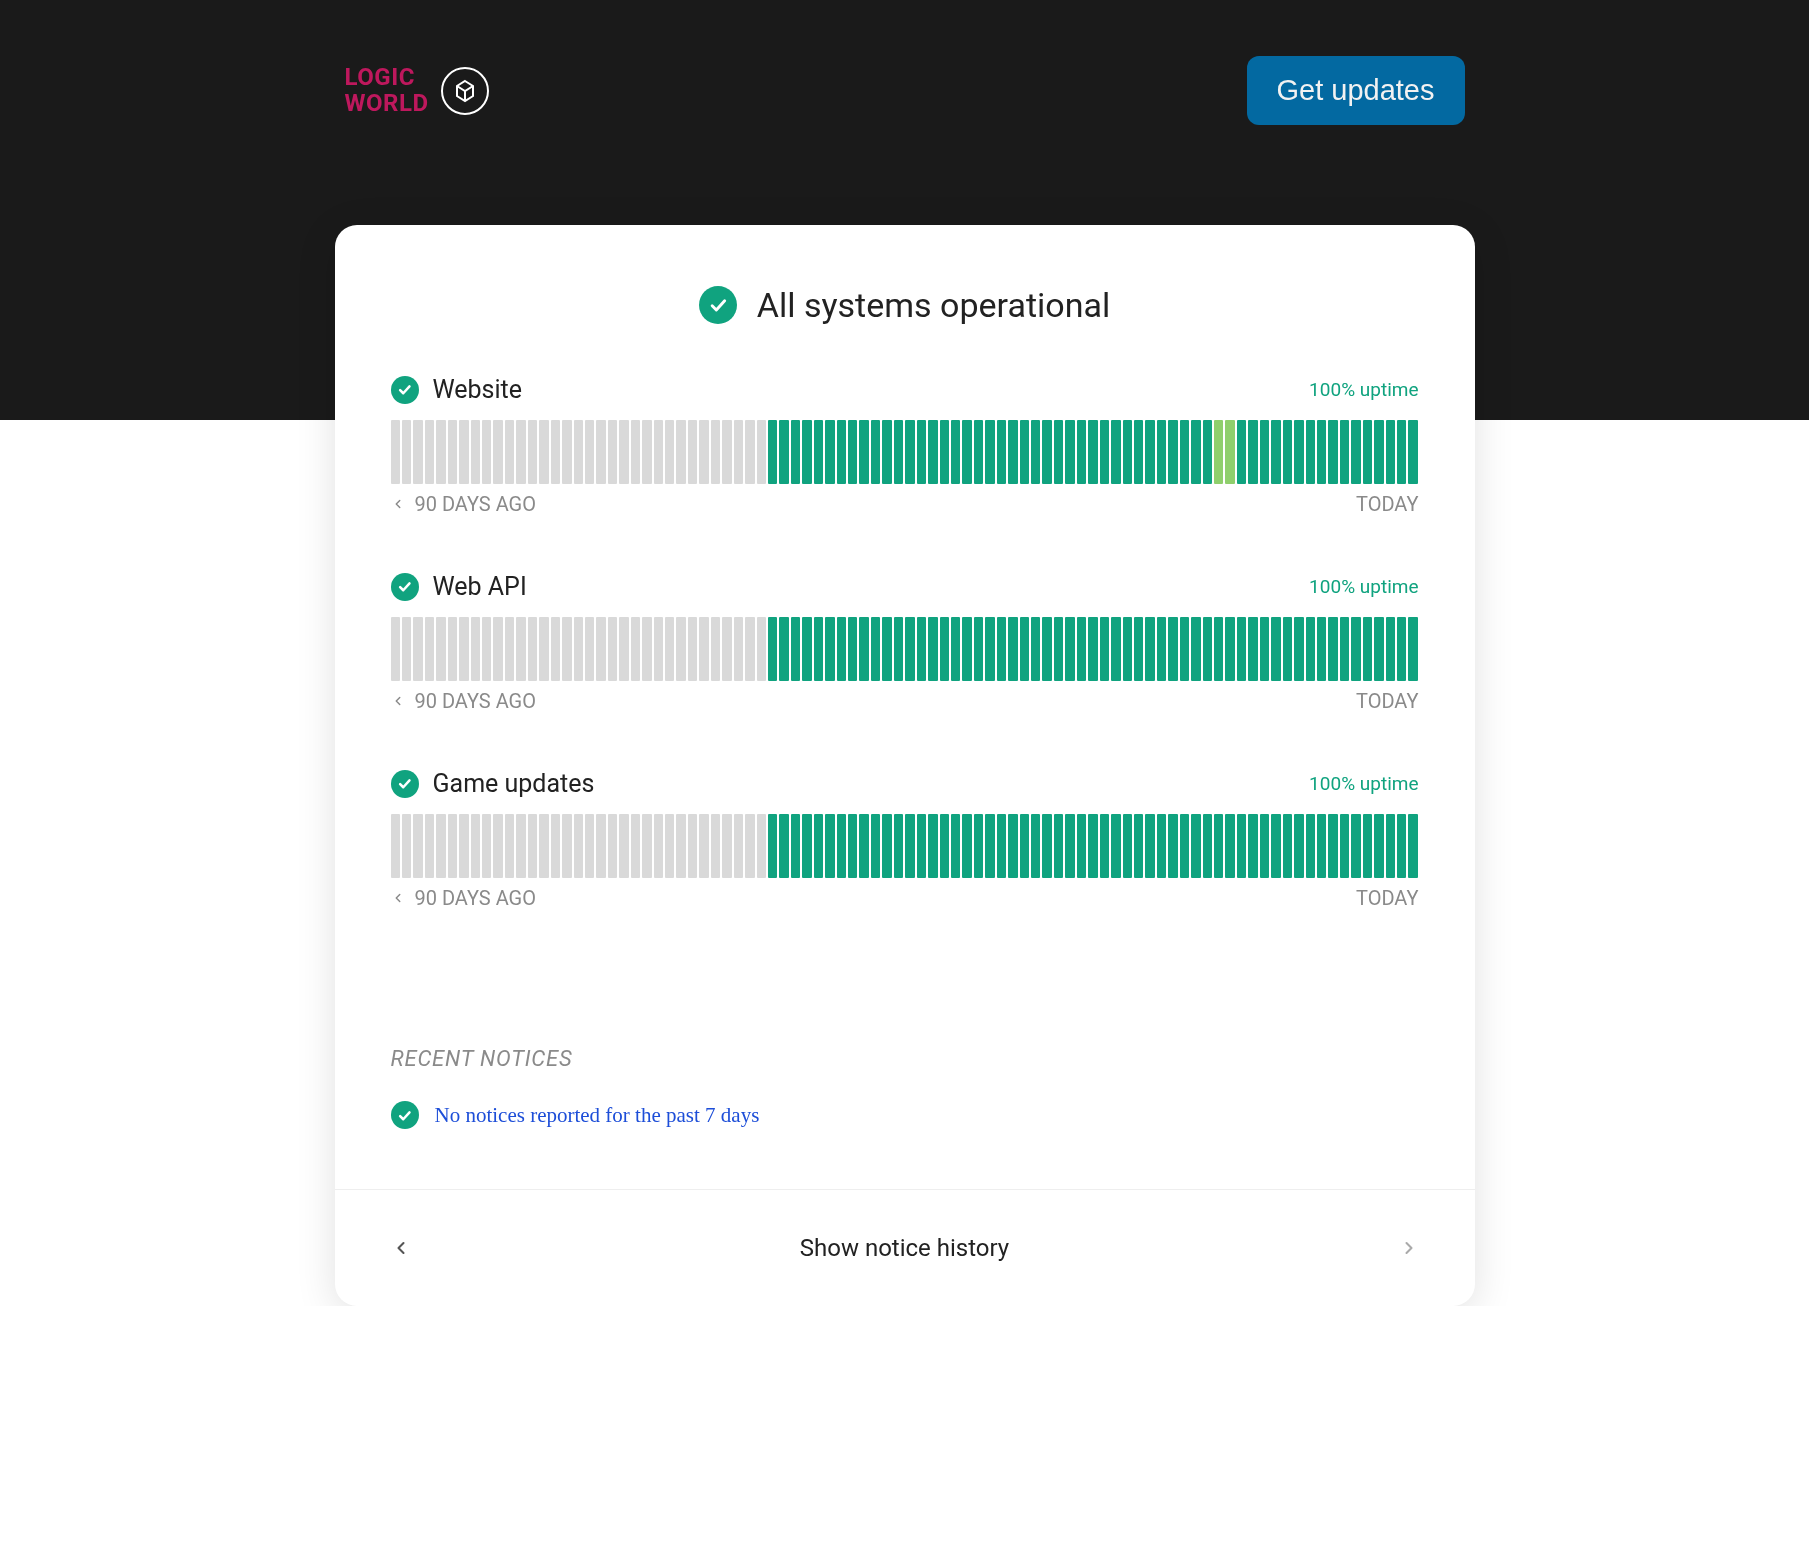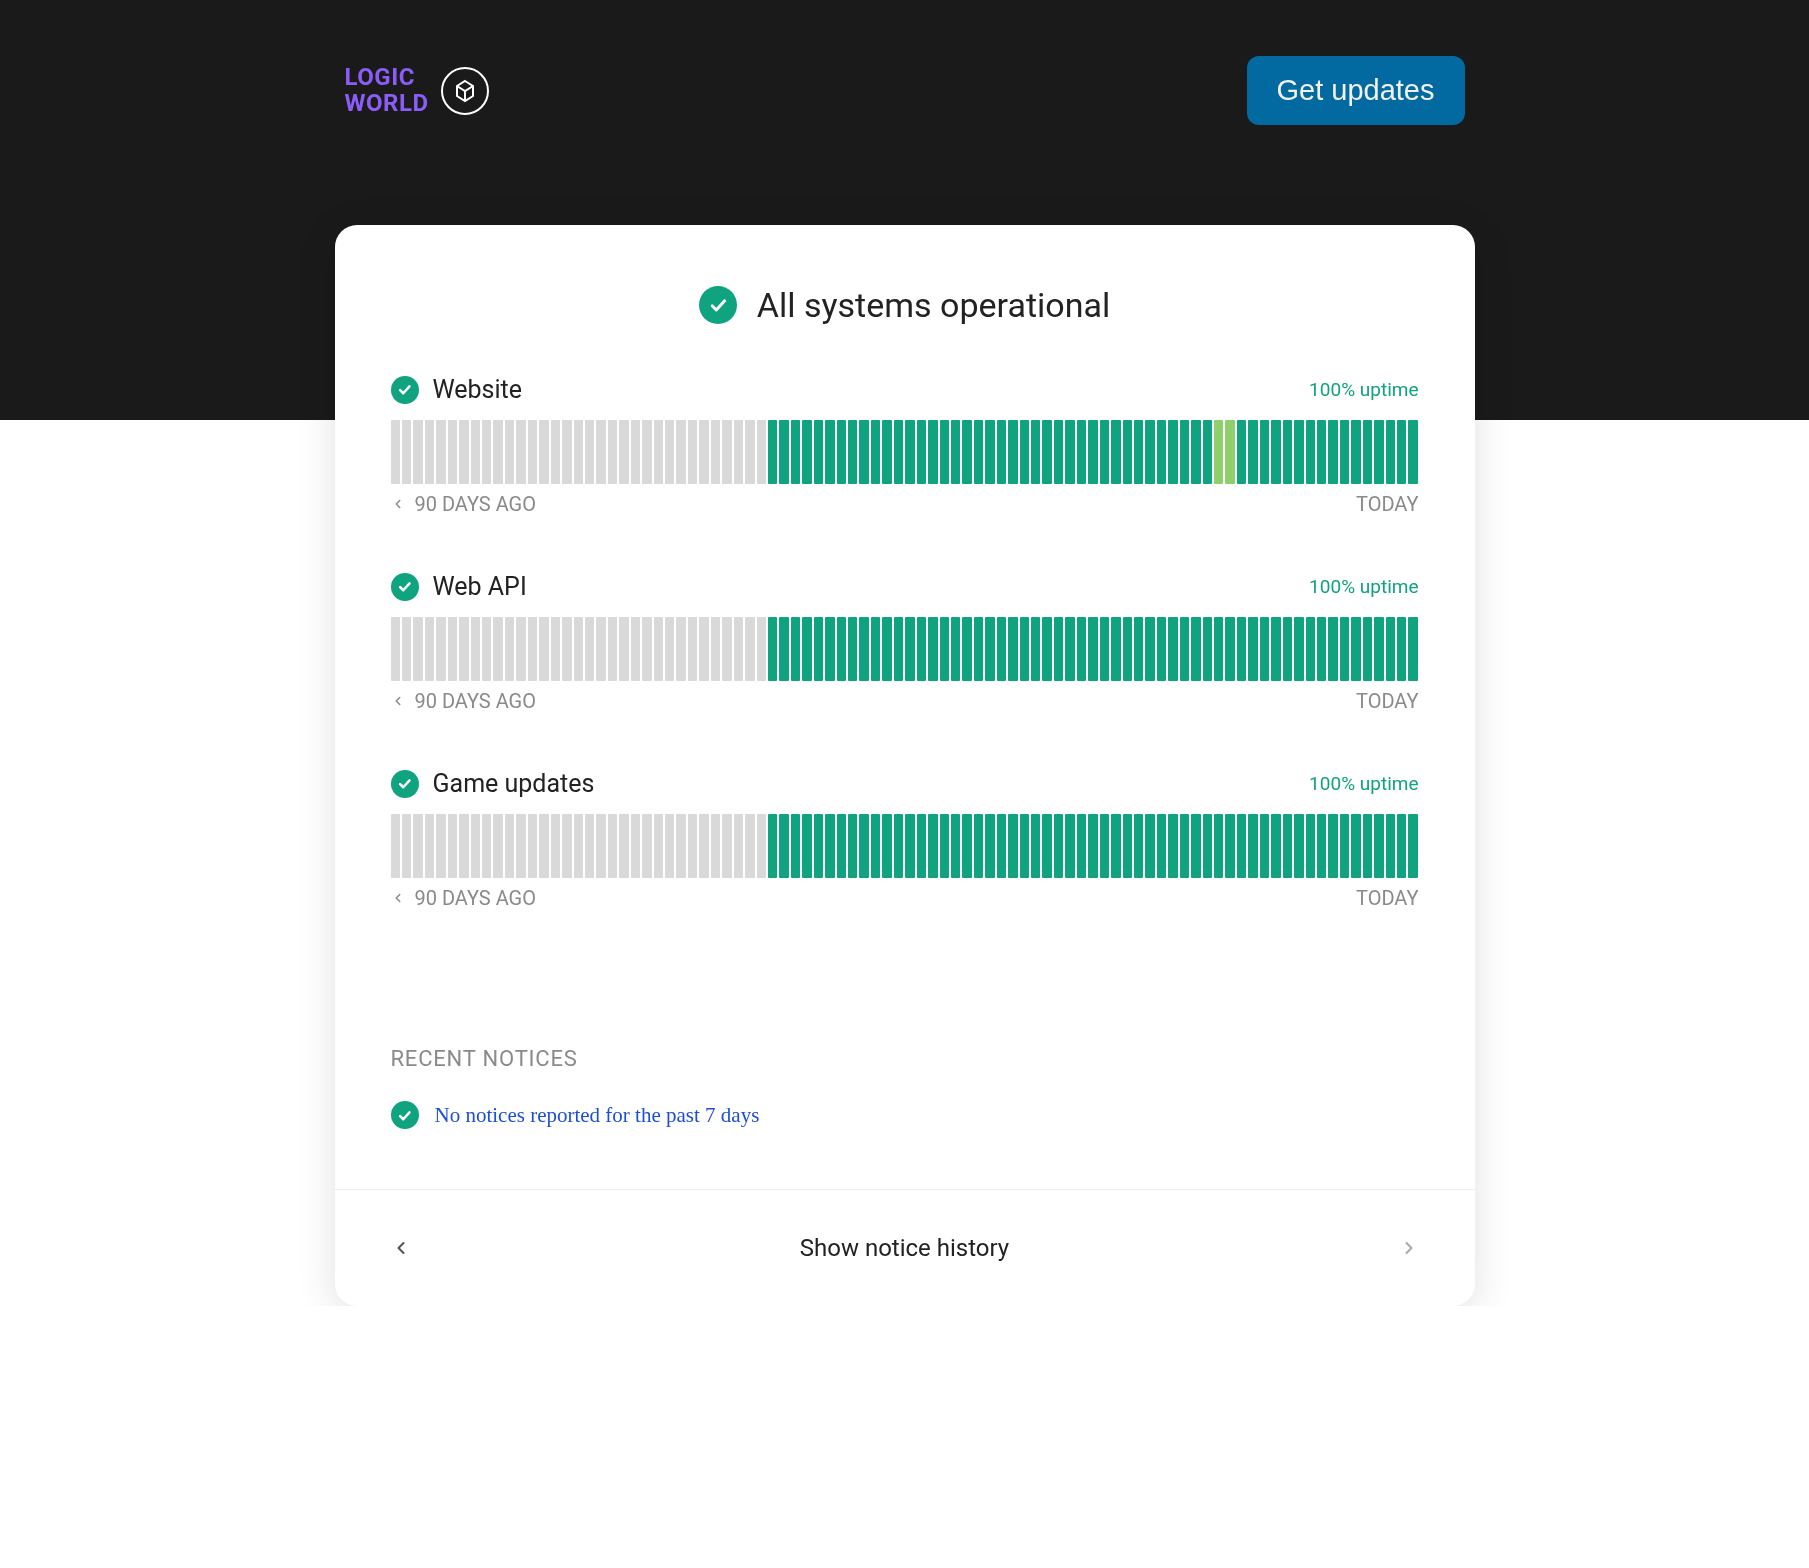--- a/index.html
+++ b/index.html
@@ -26,21 +26,21 @@
   .header {
     display: flex;
     justify-content: space-between;
     align-items: center;
     padding: 56px 120px 0 120px;
   }
   .logo {
     display: flex;
     align-items: center;
     gap: 12px;
-    color: #8b5cf6;
+    color: #be185d;
   }
   .logo-text {
     font-weight: 700;
     font-size: 24px;
     line-height: 1.05;
     letter-spacing: 0.5px;
   }
   .logo-icon-circle {
     width: 48px; height: 48px;
     border: 2.5px solid #fff;
@@ -142,20 +142,21 @@
     gap: 10px;
   }
   .notices-section {
     padding: 0 56px 60px 56px;
   }
   .notices-title {
     color: #8a8a8a;
     font-size: 22px;
     letter-spacing: 0.8px;
     margin-bottom: 30px;
+    font-style: italic;
   }
   .notice-row {
     display: flex;
     align-items: center;
     gap: 16px;
   }
   .notice-text {
     font-size: 21px;
     color: #1d4ed8;
     font-family: Liberation Serif, serif;

